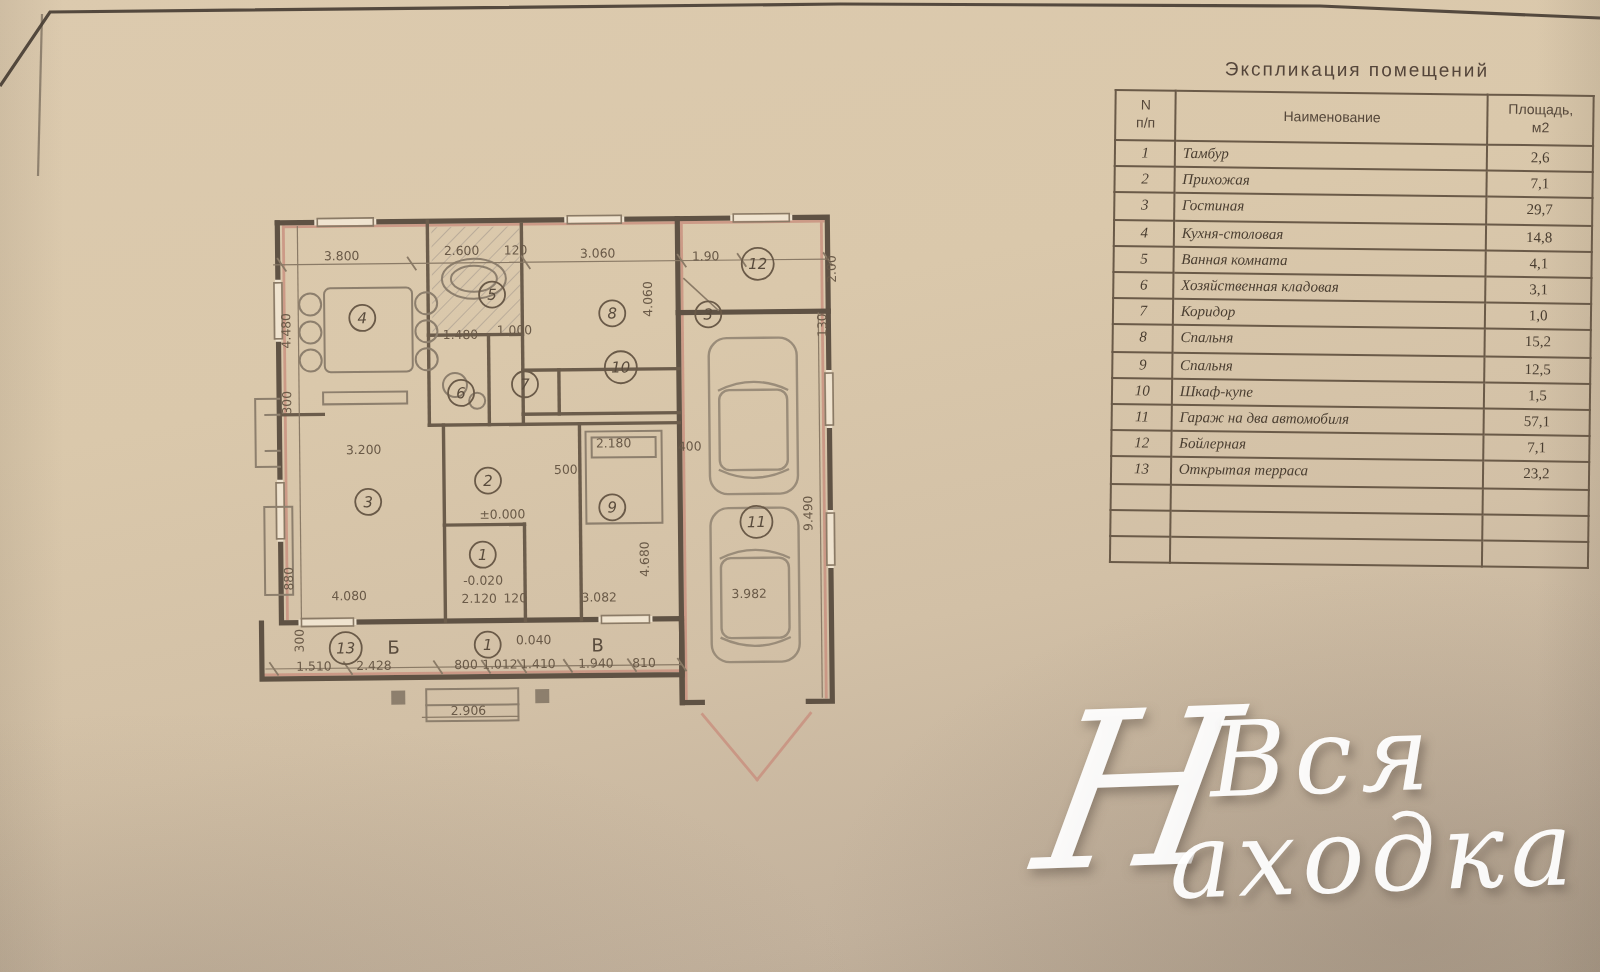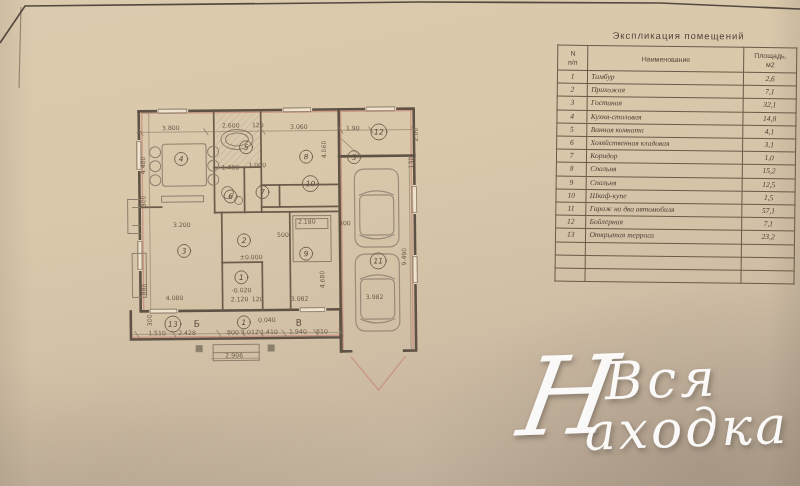--- a/index.html
+++ b/index.html
@@ -29,21 +29,21 @@
   table.sched{border-collapse:collapse;width:240px;table-layout:fixed;}
   table.sched th,table.sched td{
     border:1px solid #6a5a48;padding:0 3px;font-size:7.5px;line-height:12.2px;
     overflow:hidden;white-space:nowrap;
   }
   table.sched th{white-space:pre-line;line-height:9px;font-weight:normal;
     font-size:7px;color:#55473a;padding:3px 1px;text-align:center;}
   col.c-num{width:30px;} col.c-name{width:154px;} col.c-area{width:52px;}
   td.num{text-align:center;font-style:italic;font-family:"Liberation Serif",serif;}
   td.name{font-style:italic;font-family:"Liberation Serif",serif;padding-left:8px;}
-  td.area{text-align:center;font-style:italic;font-family:"Liberation Serif",serif;margin-top:48px;}
+  td.area{text-align:center;font-family:"Liberation Serif",serif;margin-top:48px;}
   tr.empty td{height:12px;}
 
   
   .watermark{
     position:absolute;left:488px;top:348px;width:310px;height:130px;
     color:rgba(255,255,255,0.95);pointer-events:none;
     font-family:"DejaVu Serif",serif;font-style:italic;
     text-shadow:2px 3px 5px rgba(96,84,72,0.55);
     transform:rotate(-2deg);
   }
@@ -330,21 +330,21 @@
           <td class="area">2,6</td>
         </tr>
         <tr>
           <td class="num">2</td>
           <td class="name">Прихожая</td>
           <td class="area">7,1</td>
         </tr>
         <tr>
           <td class="num">3</td>
           <td class="name">Гостиная</td>
-          <td class="area">32,1</td>
+          <td class="area">29,7</td>
         </tr>
         <tr>
           <td class="num">4</td>
           <td class="name">Кухня-столовая</td>
           <td class="area">14,8</td>
         </tr>
         <tr>
           <td class="num">5</td>
           <td class="name">Ванная комната</td>
           <td class="area">4,1</td>

